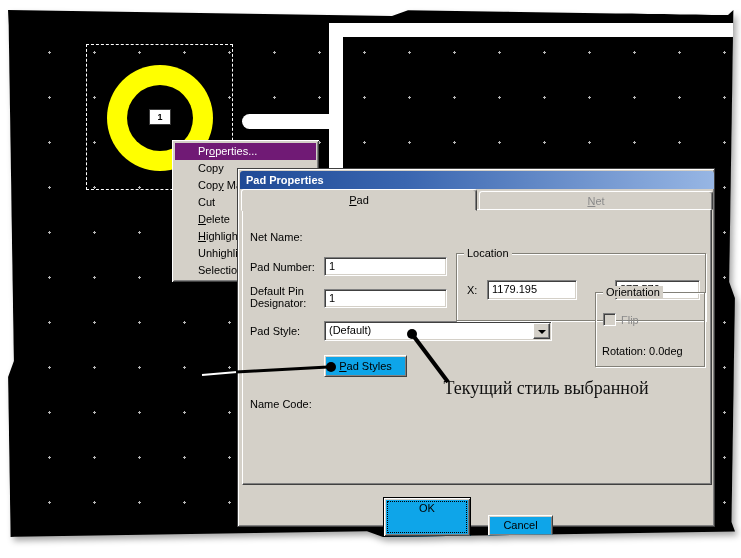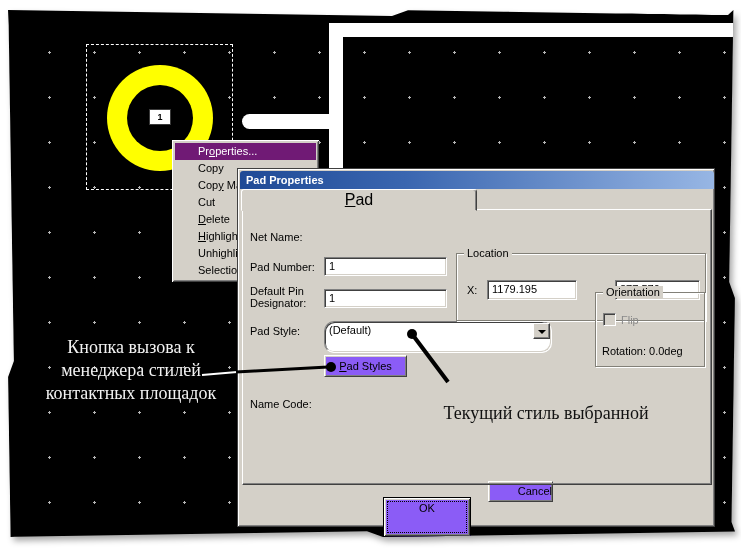--- a/index.html
+++ b/index.html
@@ -33,61 +33,61 @@
   .pad-num { position:absolute; left:42px; top:44px; width:22px; height:16px;
              background:#fff; border:1px solid #3a3a3a; color:#000;
              font-size:9px; font-weight:bold; text-align:center; line-height:14px; }
 
   
   .ann-left { position:absolute; left:10px; top:326px; width:226px;
               color:#f2f2f2; font-family:"Liberation Serif", serif; font-size:18px;
               line-height:23px; text-align:center; }
   .ann-right { position:absolute; left:404px; top:367px; width:268px;
                color:#111; font-family:"Liberation Serif", serif; font-size:18px;
-               line-height:23px; text-align:center; z-index:30;margin-top:25px; }
+               line-height:23px; text-align:center; z-index:30; }
 
   
   .menu { position:absolute; left:164px; top:130px; width:147px; z-index:5;
           background:#d4d0c8; padding:3px;
           box-shadow: inset 1px 1px 0 #ffffff, inset -1px -1px 0 #404040,
                       inset 2px 2px 0 #d4d0c8, inset -2px -2px 0 #808080; }
   .menu-item { height:17px; line-height:17px; padding-left:23px; font-size:11px;
                color:#000; white-space:nowrap; overflow:hidden; }
   .menu-item.selected { background:#701a75; color:#fff; }
   .menu-item u { text-underline-offset:1px; }
 
   
   .dialog { position:absolute; left:229px; top:158px; width:478px; height:359px; z-index:10;
             background:#d4d0c8; border:1px solid #404040;
             box-shadow: inset 1px 1px 0 #fff, inset -1px -1px 0 #808080; }
   .titlebar { position:absolute; left:2px; top:2px; width:474px; height:18px;
               background:linear-gradient(90deg,#1f4a96 0%, #3a66b0 35%, #97b6e4 100%);
               border-radius:3px 3px 0 0; color:#fff; font-size:11px; font-weight:bold;
               line-height:18px; padding-left:6px; }
-  .tab { position:absolute; background:#d4d0c8; text-align:center; font-size:16px;
+  .tab { position:absolute; background:#d4d0c8; text-align:center; font-size:11px;
          border:1px solid; border-color:#fff #404040 #d4d0c8 #fff;
          border-radius:3px 3px 0 0; box-shadow:inset -1px 0 0 #808080; }
   .tab-pad { left:3px; top:20px; width:236px; height:22px; line-height:20px; z-index:3; color:#000; }
   .tab-net { left:241px; top:22px; width:234px; height:19px; line-height:18px; z-index:1; color:#8a8a8a; }
   .pane { position:absolute; left:4px; top:40px; width:470px; height:276px;
           border:1px solid; border-color:#fff #404040 #404040 #fff;
           box-shadow:inset -1px -1px 0 #808080; z-index:2; }
 
   .dlabel { position:absolute; font-size:11px; color:#000; white-space:nowrap; }
   .tbox { position:absolute; background:#fff; font-size:11px; color:#000;
           padding:2px 0 0 4px; border:1px solid; border-color:#808080 #fff #fff #808080;
           box-shadow:inset 1px 1px 0 #404040, inset -1px -1px 0 #d4d0c8; }
   .combo-arrow-btn { position:absolute; right:1px; top:1px; width:17px; height:16px;
           background:#d4d0c8; border:1px solid; border-color:#fff #404040 #404040 #fff;
           box-shadow:inset -1px -1px 0 #808080; }
   .arrow-down { position:absolute; left:4px; top:6px; width:0; height:0;
           border-left:4px solid transparent; border-right:4px solid transparent;
           border-top:4px solid #000; }
 
-  .btn { position:absolute; background:#8b5cf6; font-size:11px; color:#000; text-align:center;
+  .btn { position:absolute; background:#0ea5e9; font-size:11px; color:#000; text-align:center;
          border:1px solid; border-color:#fff #404040 #404040 #fff;
          box-shadow:inset 1px 1px 0 #d4d0c8, inset -1px -1px 0 #808080; }
   .btn-default { border:1px solid #000;
          box-shadow:inset 1px 1px 0 #fff, inset -1px -1px 0 #404040,
                     inset 2px 2px 0 #d4d0c8, inset -2px -2px 0 #808080; }
   .focus-rect { position:absolute; inset:3px; border:1px dotted #000; }
   .btn span.lbl { position:relative; }
 
   .group { position:absolute; border:1px solid #828078;
            box-shadow:1px 1px 0 #fff, inset 1px 1px 0 #fff; }
@@ -113,56 +113,52 @@
       <div class="trace trace-vert"></div>
       <div class="trace trace-stub"></div>
 
       <div class="sel-rect"></div>
 
       <div class="pad-outer">
         <div class="pad-inner"></div>
         <div class="pad-num">1</div>
       </div>
 
-      <div class="ann-left">
-        <div>Кнопка вызова к</div>
-        <div>менеджера стилей</div>
-        <div>контактных площадок</div>
-      </div>
 
       <div class="menu">
         <div class="menu-item selected"><span>Pr<u>o</u>perties...</span></div>
         <div class="menu-item">Copy</div>
         <div class="menu-item"><span>Cop<u>y</u> Ma</span></div>
         <div class="menu-item">Cut</div>
         <div class="menu-item"><span><u>D</u>elete</span></div>
         <div class="menu-item"><span><u>H</u>ighligh</span></div>
         <div class="menu-item">Unhighli</div>
         <div class="menu-item">Selectio</div>
       </div>
 
       <div class="dialog">
         <div class="titlebar">
           <span>Pad Properties</span>
         </div>
 
+        <div class="tab tab-net"><span><u>N</u>et</span></div>
         <div class="tab tab-pad"><span><u>P</u>ad</span></div>
         <div class="pane"></div>
 
         <div class="dlabel" style="left:12px; top:62px;">Net Name:</div>
 
         <div class="dlabel" style="left:12px; top:92px;">Pad Number:</div>
         <div class="tbox" style="left:86px; top:88px; width:123px; height:19px;">1</div>
 
         <div class="dlabel" style="left:12px; top:116px;">Default Pin</div>
         <div class="dlabel" style="left:12px; top:128px;">Designator:</div>
         <div class="tbox" style="left:86px; top:120px; width:123px; height:19px;">1</div>
 
         <div class="dlabel" style="left:12px; top:156px;">Pad Style:</div>
-        <div class="tbox" style="left:86px; top:152px; width:228px; height:32px;border-radius:10px;">
+        <div class="tbox" style="left:86px; top:152px; width:228px; height:20px;">
           <span>(Default)</span>
           <span class="combo-arrow-btn">
             <span class="arrow-down"></span>
           </span>
         </div>
 
         <div class="btn" style="left:86px; top:186px; width:83px; height:22px; line-height:20px;"><span><u>P</u>ad Styles</span></div>
 
         <div class="dlabel" style="left:12px; top:229px;">Name Code:</div>
 
@@ -178,21 +174,21 @@
           <span class="group-title">Orientation</span>
           <span class="checkbox" style="left:7px; top:20px;"></span>
           <div class="dlabel gray-label" style="left:25px; top:21px;">Flip</div>
           <div class="dlabel" style="left:6px; top:52px;">Rotation:  0.0deg</div>
         </div>
 
         <div class="btn btn-default" style="left:145px; top:328px; width:88px; height:40px; line-height:21px;">
           <span class="focus-rect"></span>
           <span class="lbl">OK</span>
         </div>
-        <div class="btn" style="left:250px; top:312px; width:65px; height:21px; line-height:19px;text-align:right;">
+        <div class="btn" style="left:250px; top:346px; width:65px; height:21px; line-height:19px;">
           <span class="lbl">Cancel</span>
         </div>
       </div>
 
       <div class="ann-right">
         <div>Текущий стиль выбранной</div>
       </div>
 
       <svg class="overlay" width="727" height="527" viewBox="0 0 727 527">
         <line x1="194" y1="365" x2="229" y2="362" stroke="#ffffff" stroke-width="2"></line>

